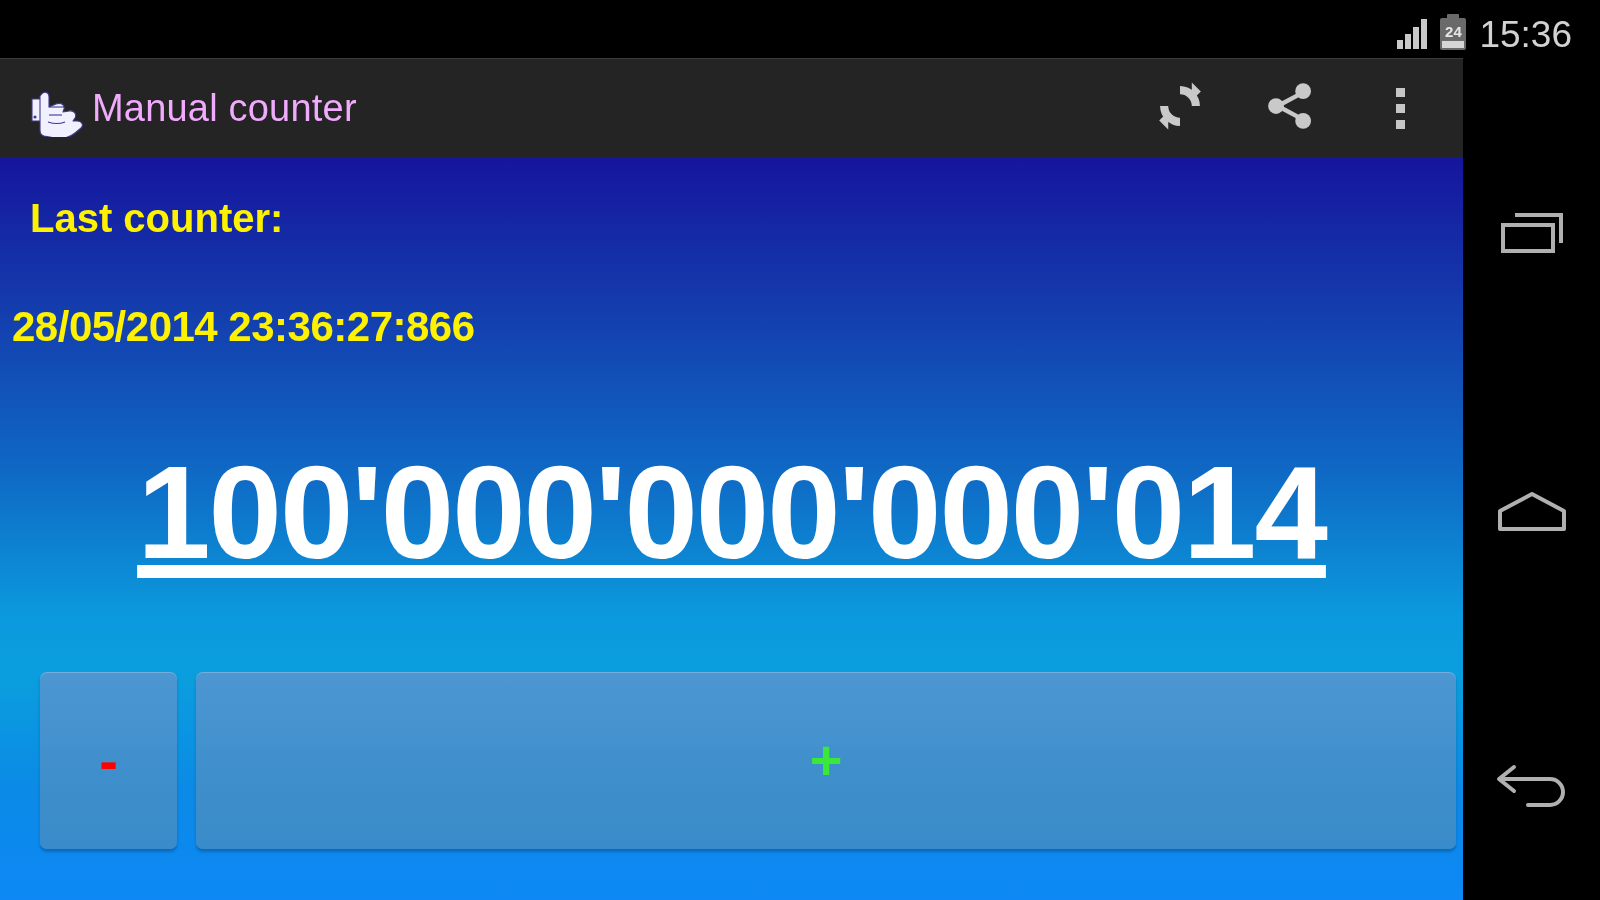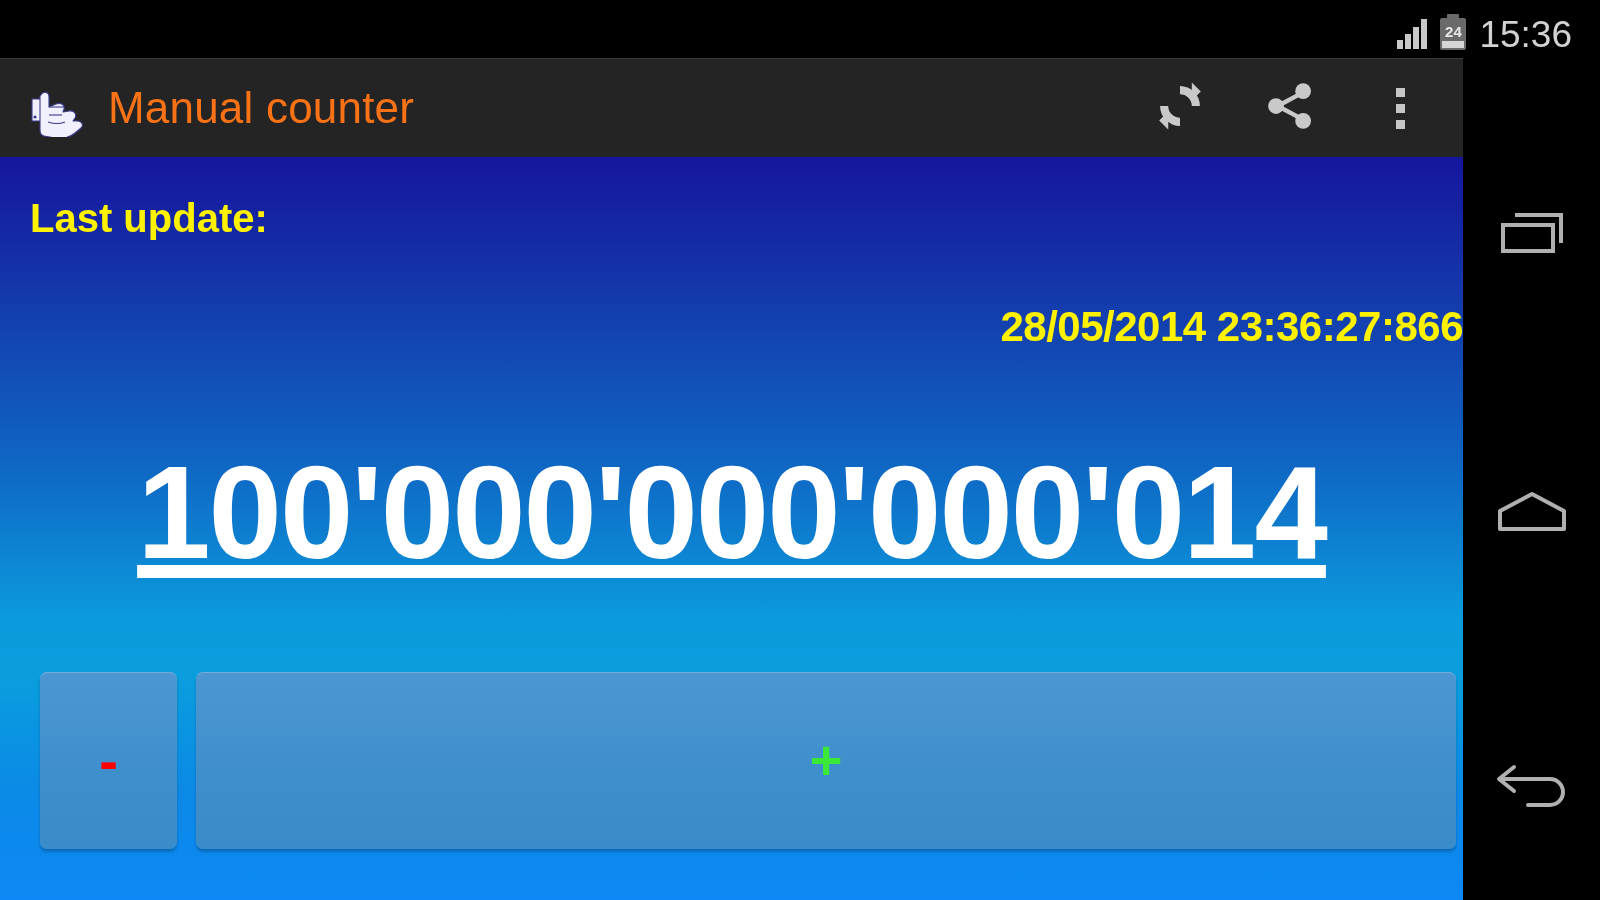--- a/index.html
+++ b/index.html
@@ -46,21 +46,21 @@
 
   
   #action-bar {
     position:absolute; left:0; top:58px; width:1463px; height:99px;
     background:#242424;
     border-top:1px solid #3a3a3a;
     display:flex; align-items:center;
   }
   #app-icon { width:58px; height:58px; margin-left:26px; flex:none; }
   #app-title {
-    font-size:44px; color:#f97316; margin-left:24px; white-space:nowrap;
+    font-size:38px; color:#f0abfc; margin-left:8px; white-space:nowrap;
     letter-spacing:0.2px;
   }
   #action-items {
     margin-left:auto; display:flex; align-items:center; gap:0px;
     padding-right:8px; height:100%;
   }
   .action-item {
     width:110px; height:99px; display:flex; align-items:center; justify-content:center;
   }
   .overflow-dots { display:flex; flex-direction:column; gap:7px; }
@@ -79,22 +79,22 @@
        #0d88f5 100%);
     overflow:hidden;
   }
   #last-update-label {
     position:absolute; left:30px; top:196px - 157px;
     top:39px;
     font-size:40px; font-weight:bold; color:#fff200;
     letter-spacing:0px;
   }
   #last-update-value {
-    position:absolute; left:0; right:0; top:146px;
-    text-align:right;
+    position:absolute; left:12px; right:0; top:146px;
+    text-align:left;
     font-size:42px; font-weight:bold; color:#fff200;
     letter-spacing:-0.5px;
   }
   #counter-value {
     position:absolute; left:0; right:0; top:290px;
     text-align:center;
     font-size:132px; font-weight:bold; color:#ffffff;
     letter-spacing:-2px; line-height:1;
     white-space:nowrap;
     text-decoration:underline;
@@ -206,21 +206,21 @@
             <i></i>
             <i></i>
         </span>
       </div>
 
     </div>
   </div>
 
   <div id="content">
 
-    <div id="last-update-label">Last update:</div>
+    <div id="last-update-label">Last counter:</div>
 
     <div id="last-update-value">28/05/2014 23:36:27:866</div>
 
     <div id="counter-value">100'000'000'000'014</div>
 
     <div id="button-row">
       <div id="decrement-button" class="counter-btn">
         <span class="glyph">-</span>
       </div>
       <div id="increment-button" class="counter-btn">

